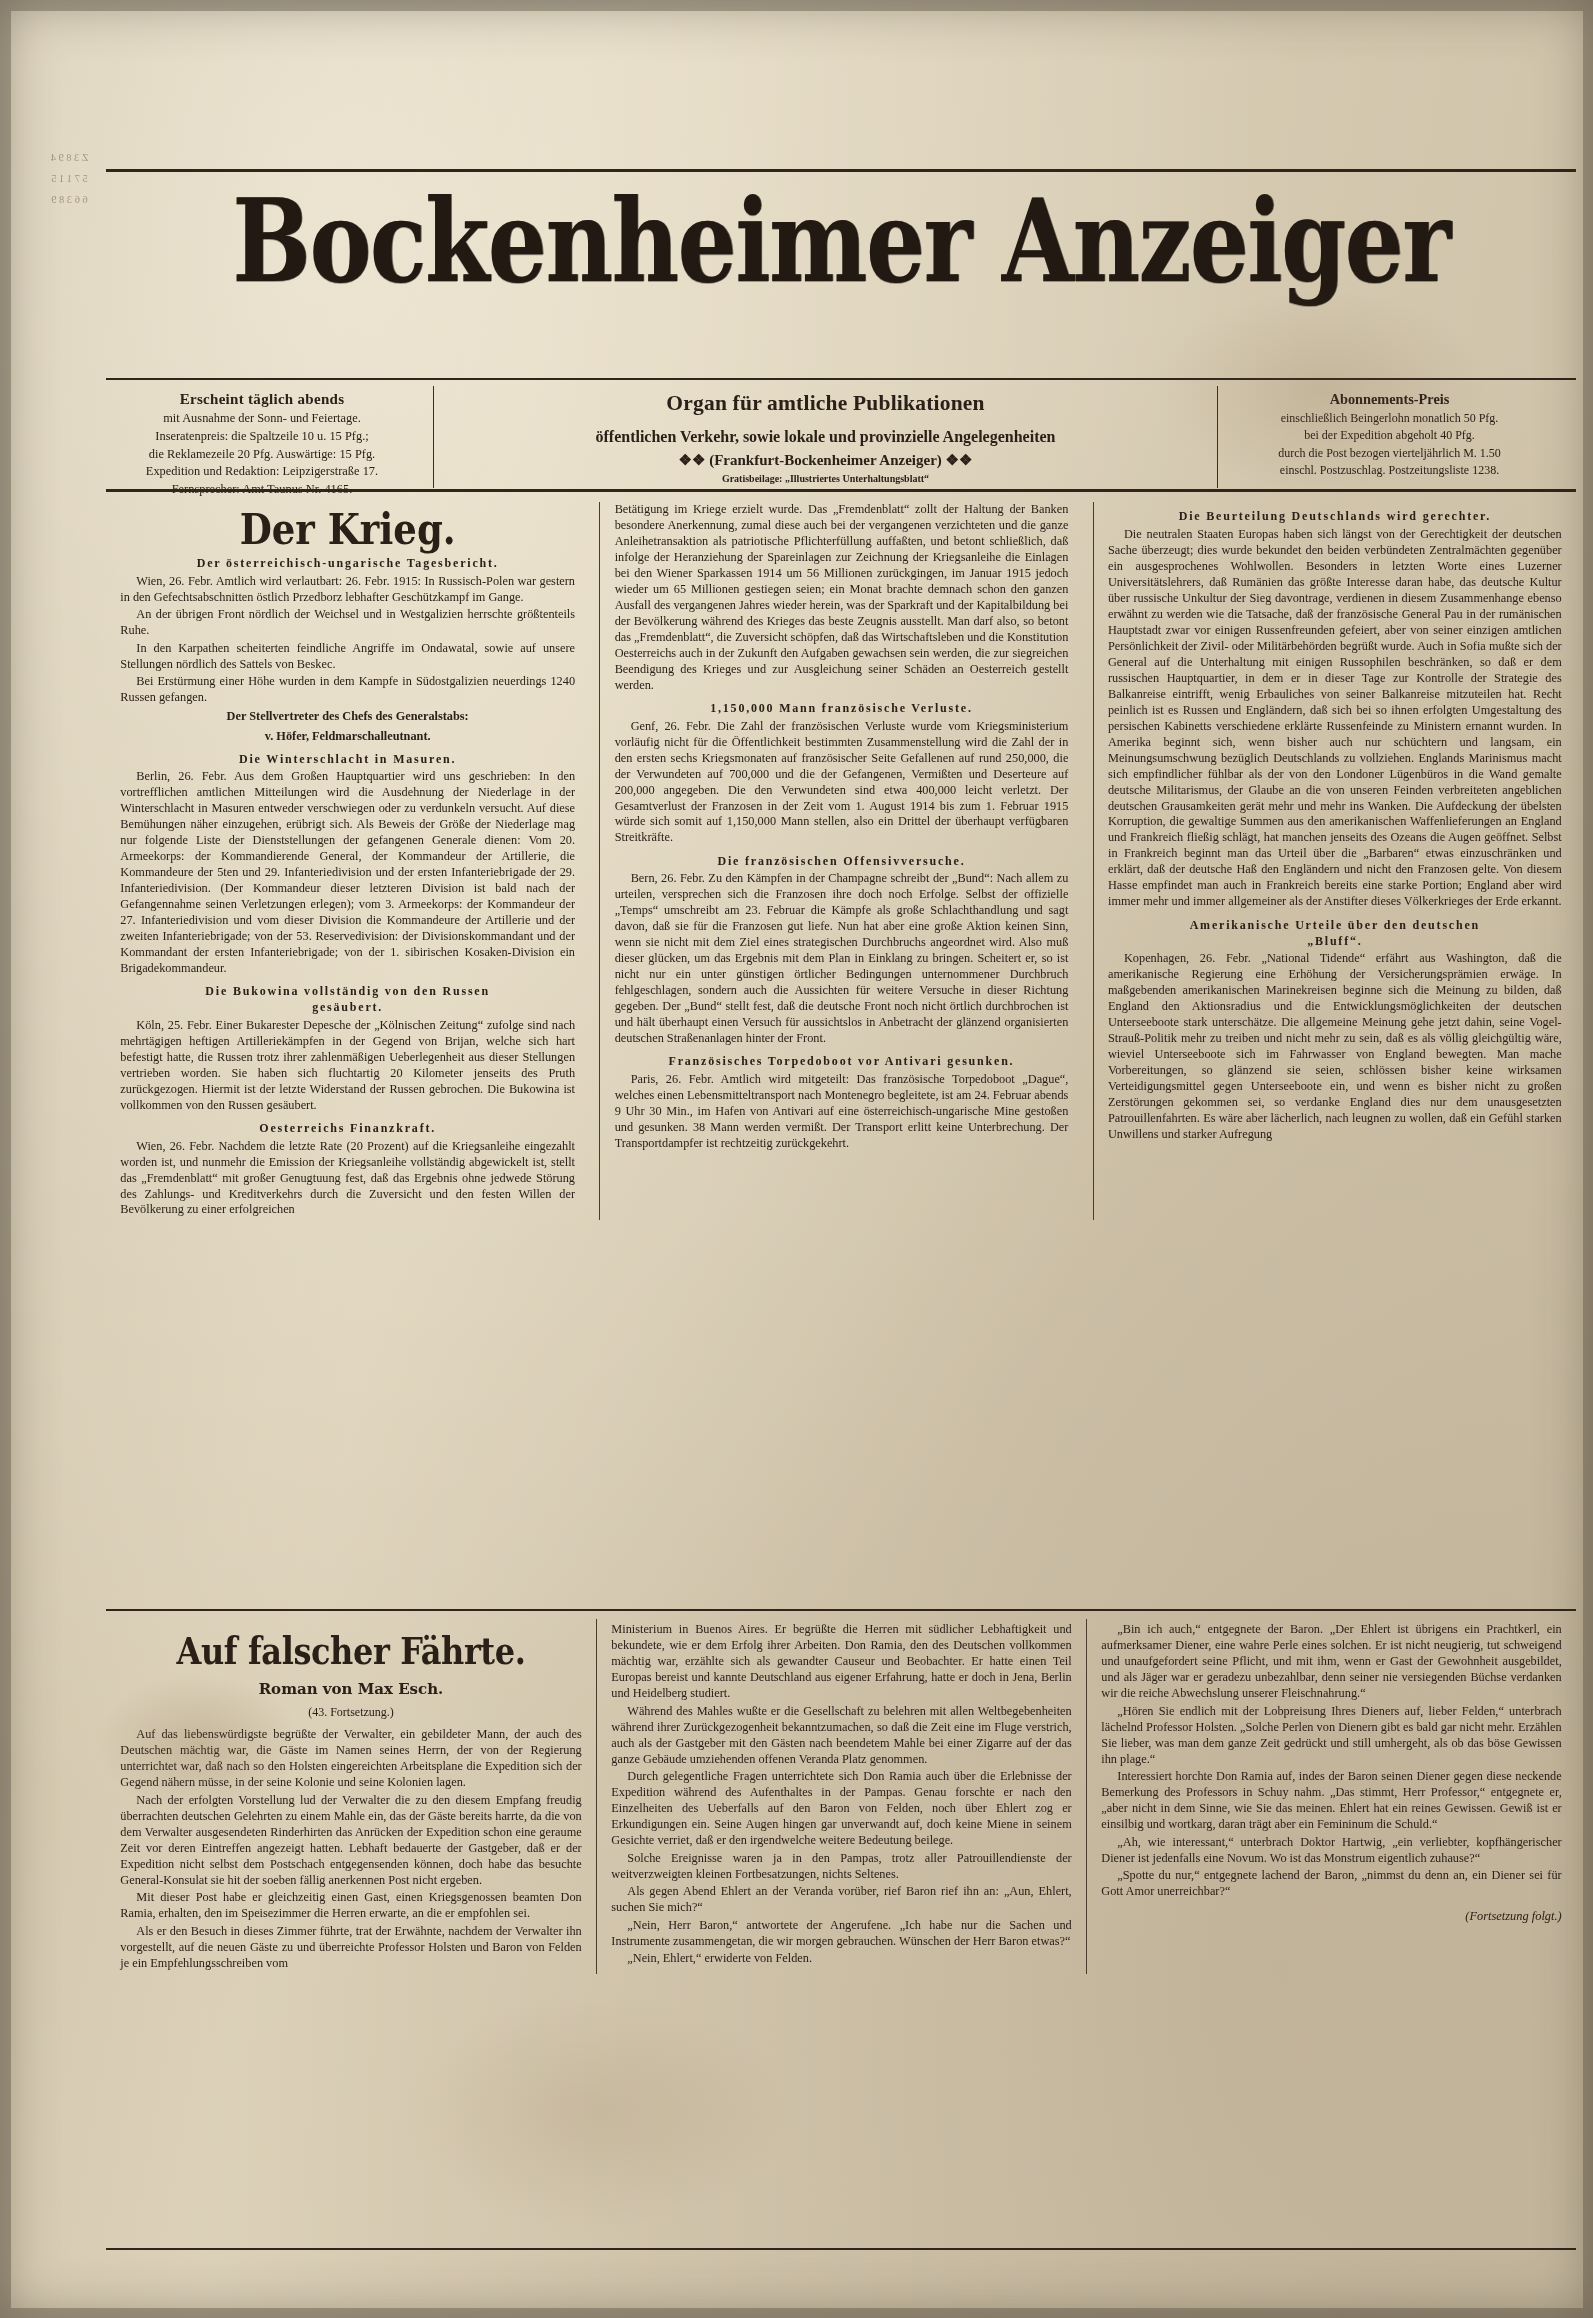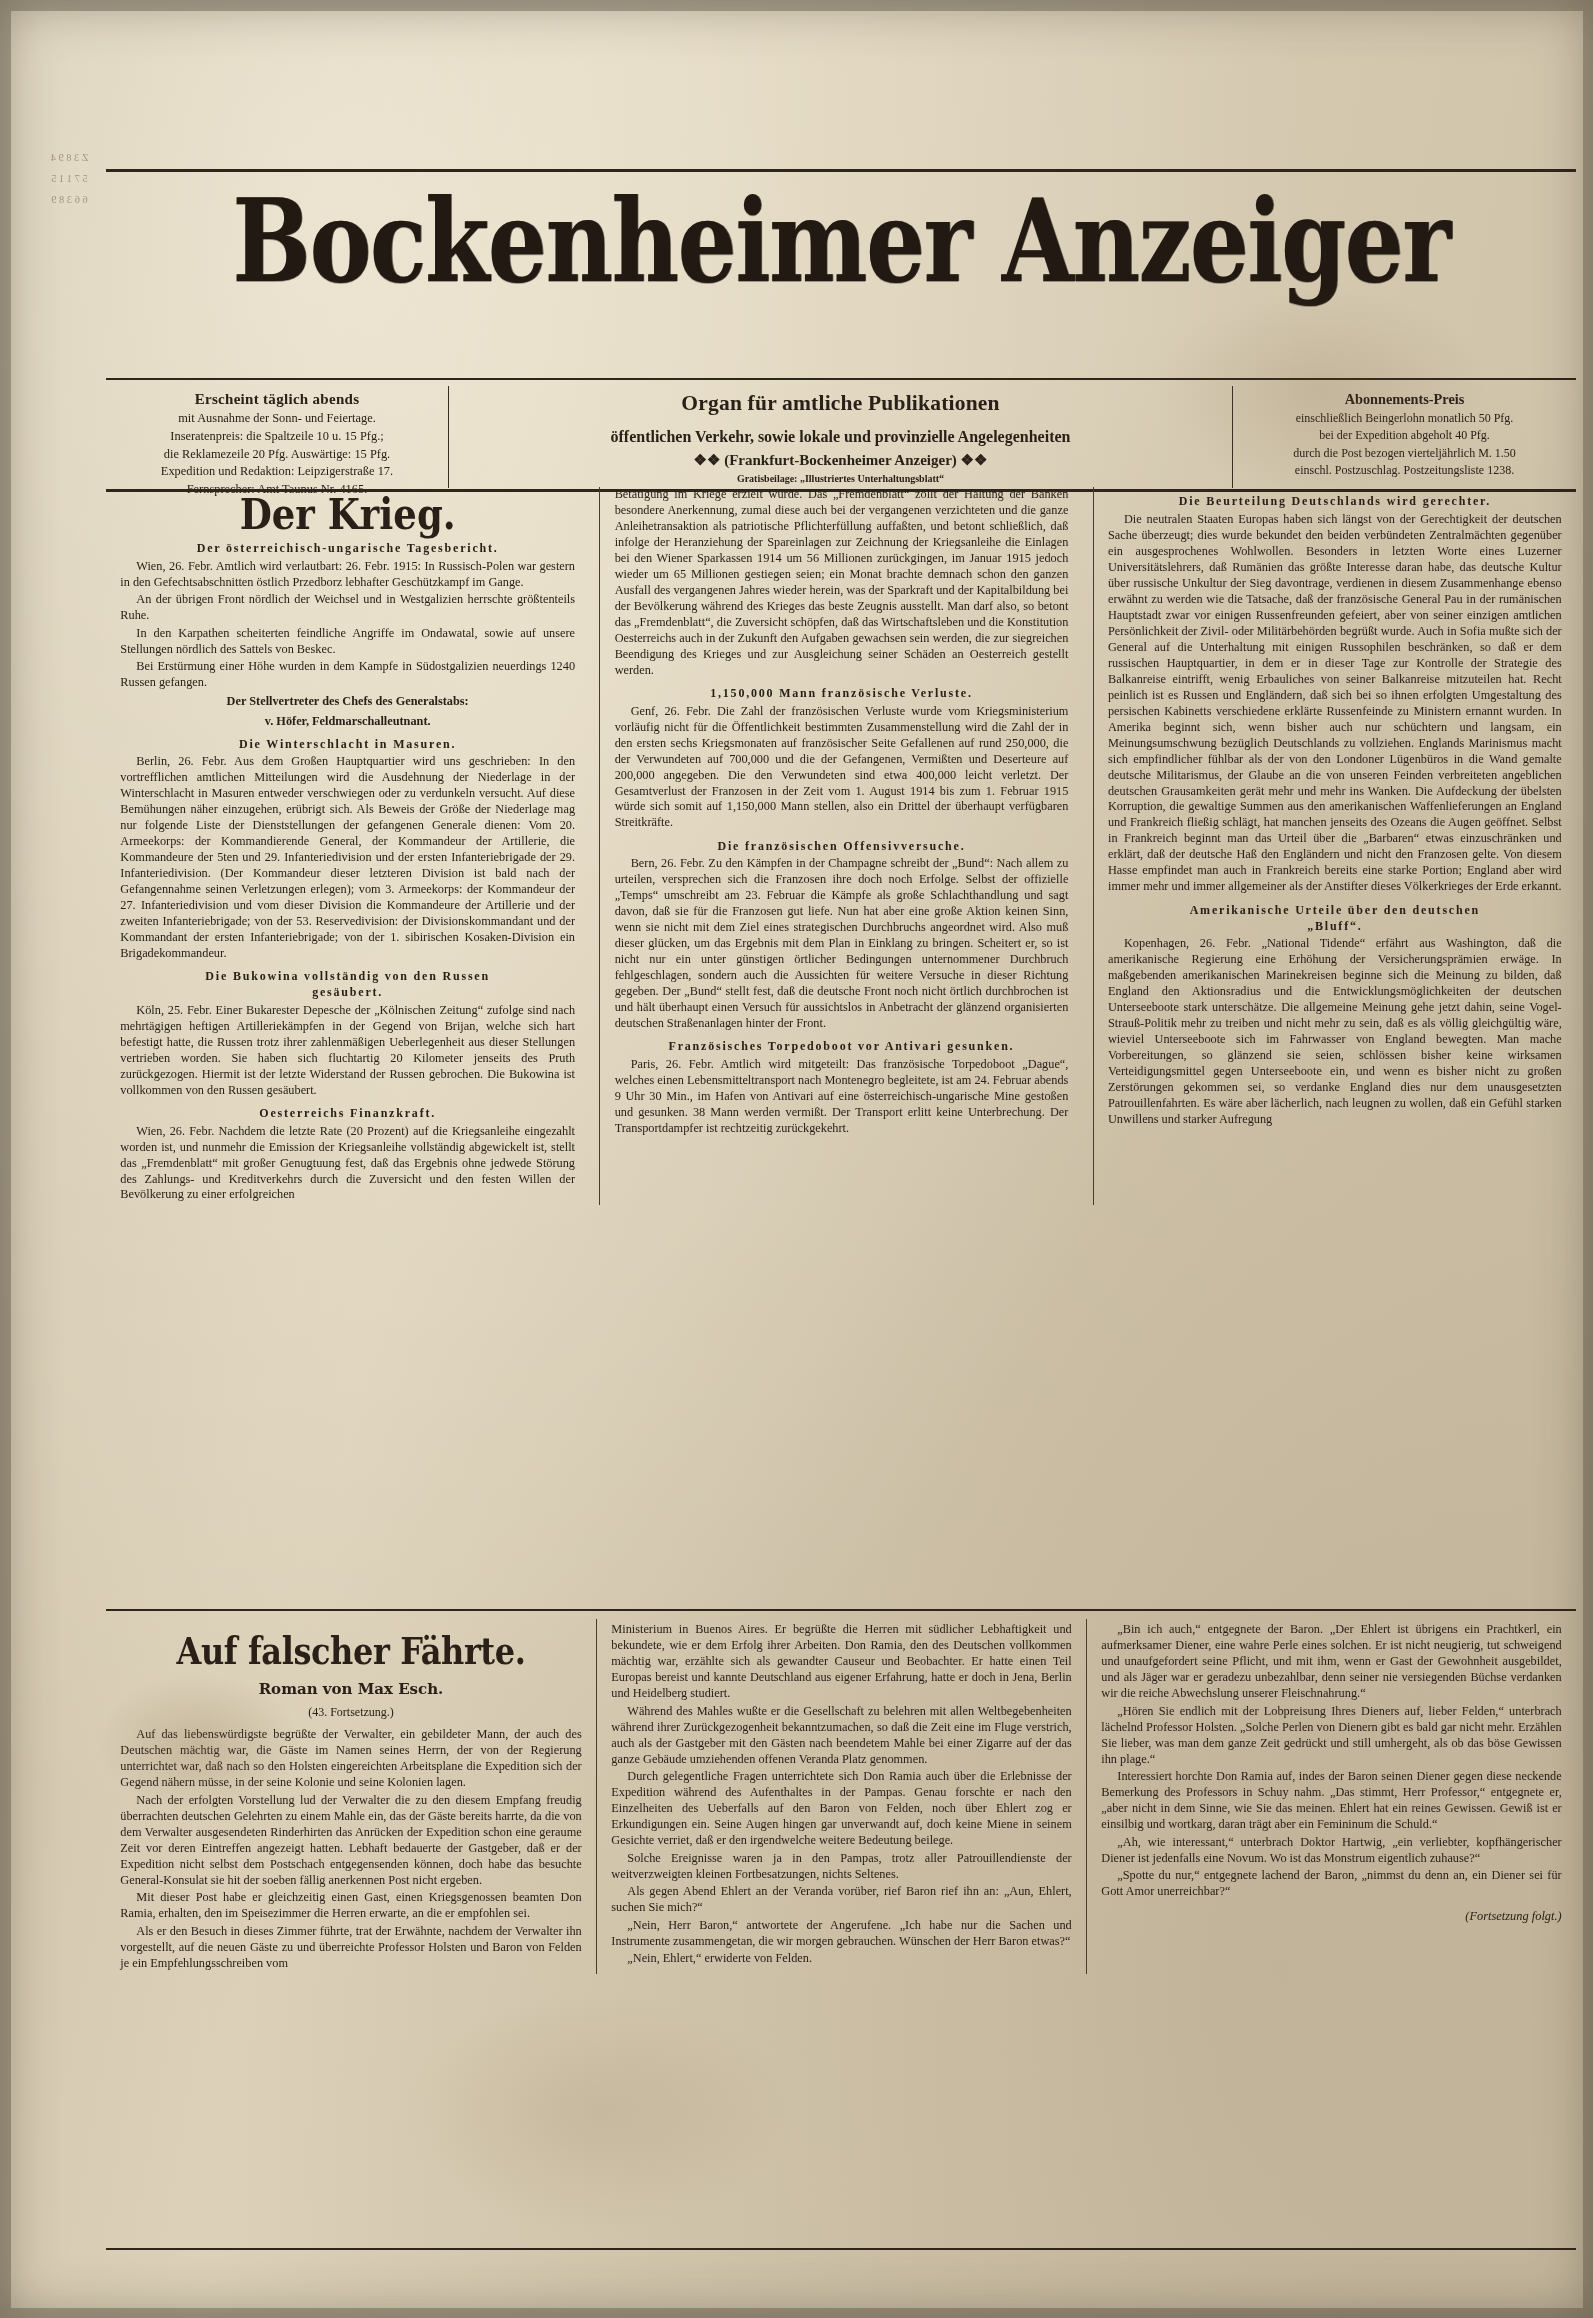--- a/index.html
+++ b/index.html
@@ -114,21 +114,21 @@
   .rule-mid {
     position: absolute;
     left: 57px;
     top: 351px;
     width: 1470px;
     height: 2.4px;
     background: #2f251b;
   }
   .headbar {
     position: absolute;
-    left: 57px;
+    left: 42px;
     top: 359px;
     width: 1470px;
     height: 102px;
     display: flex;
     color: #2b2018;
   }
   .headbar .cell {
     padding: 3.2px 8px 0 8px;
     box-sizing: border-box;
   }
@@ -185,21 +185,21 @@
     left: 57px;
     top: 462px;
     width: 1470px;
     height: 3.2px;
     background: #2f251b;
   }
   
   .news {
     position: absolute;
     left: 57px;
-    top: 460px;
+    top: 475px;
     width: 1470px;
     display: flex;
     gap: 10px;
     color: #2a2018;
   }
   .col {
     width: 490px;
     padding: 0 14.3px;
     box-sizing: border-box;
     font-size: 12.3px;

